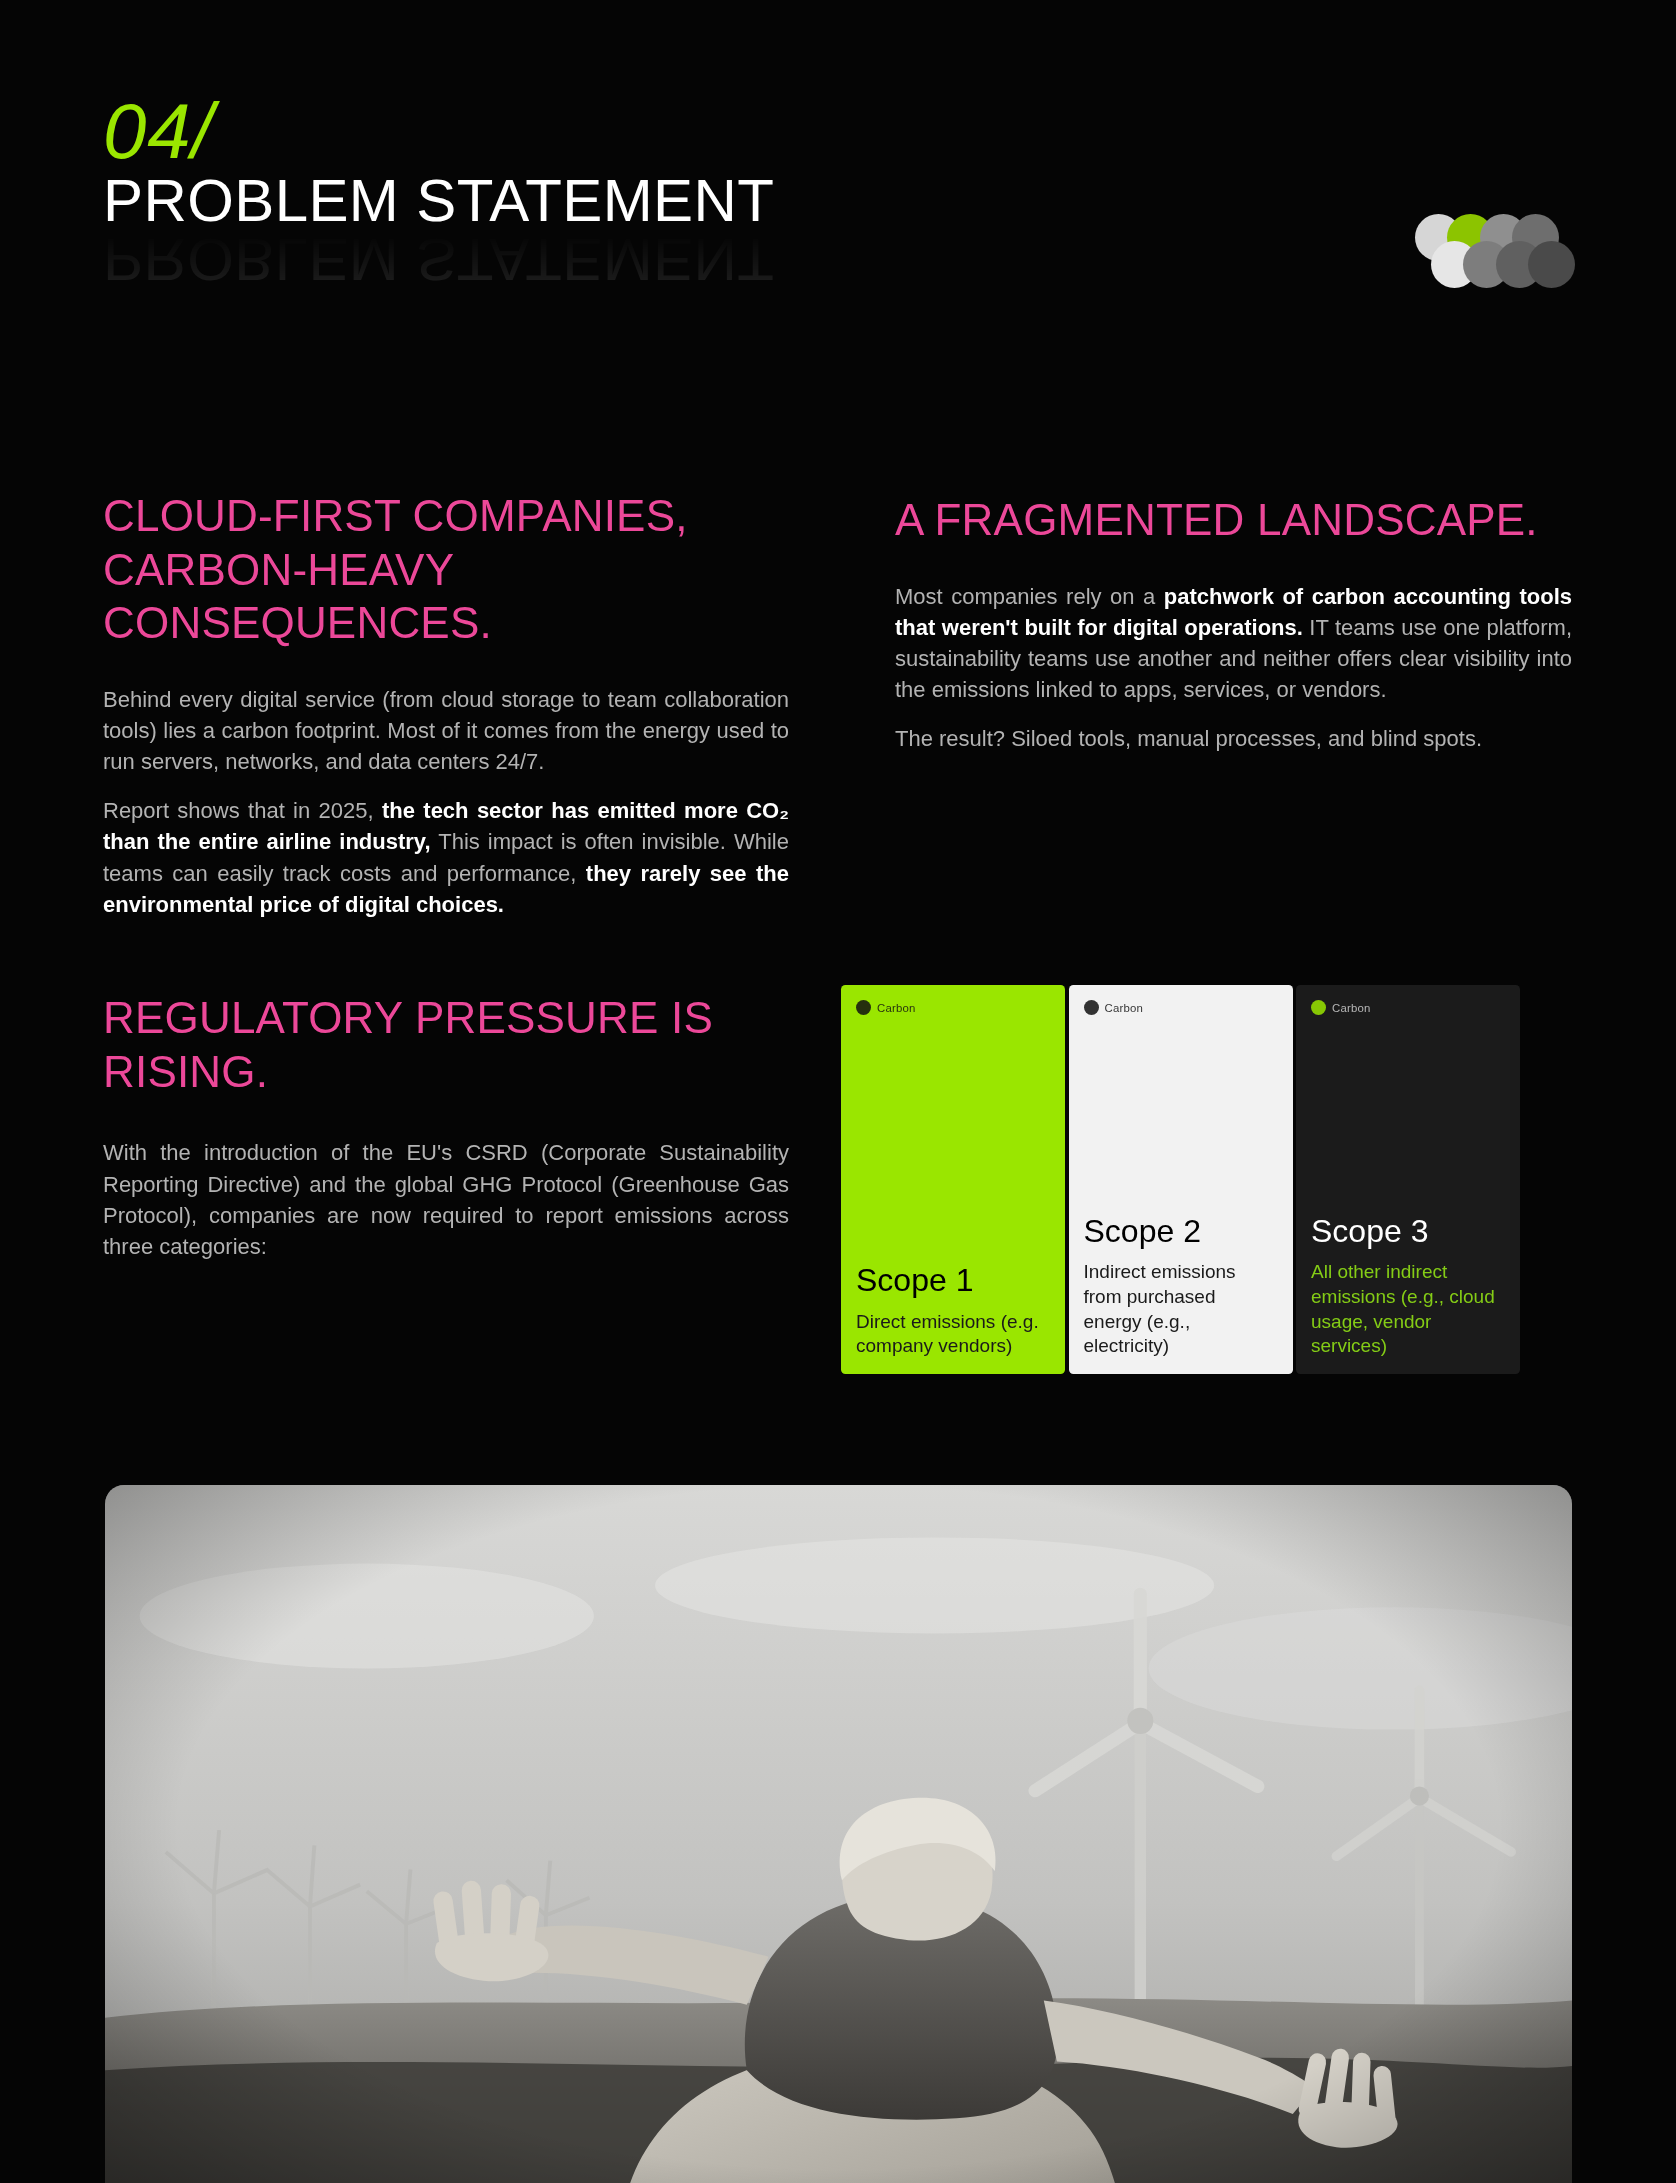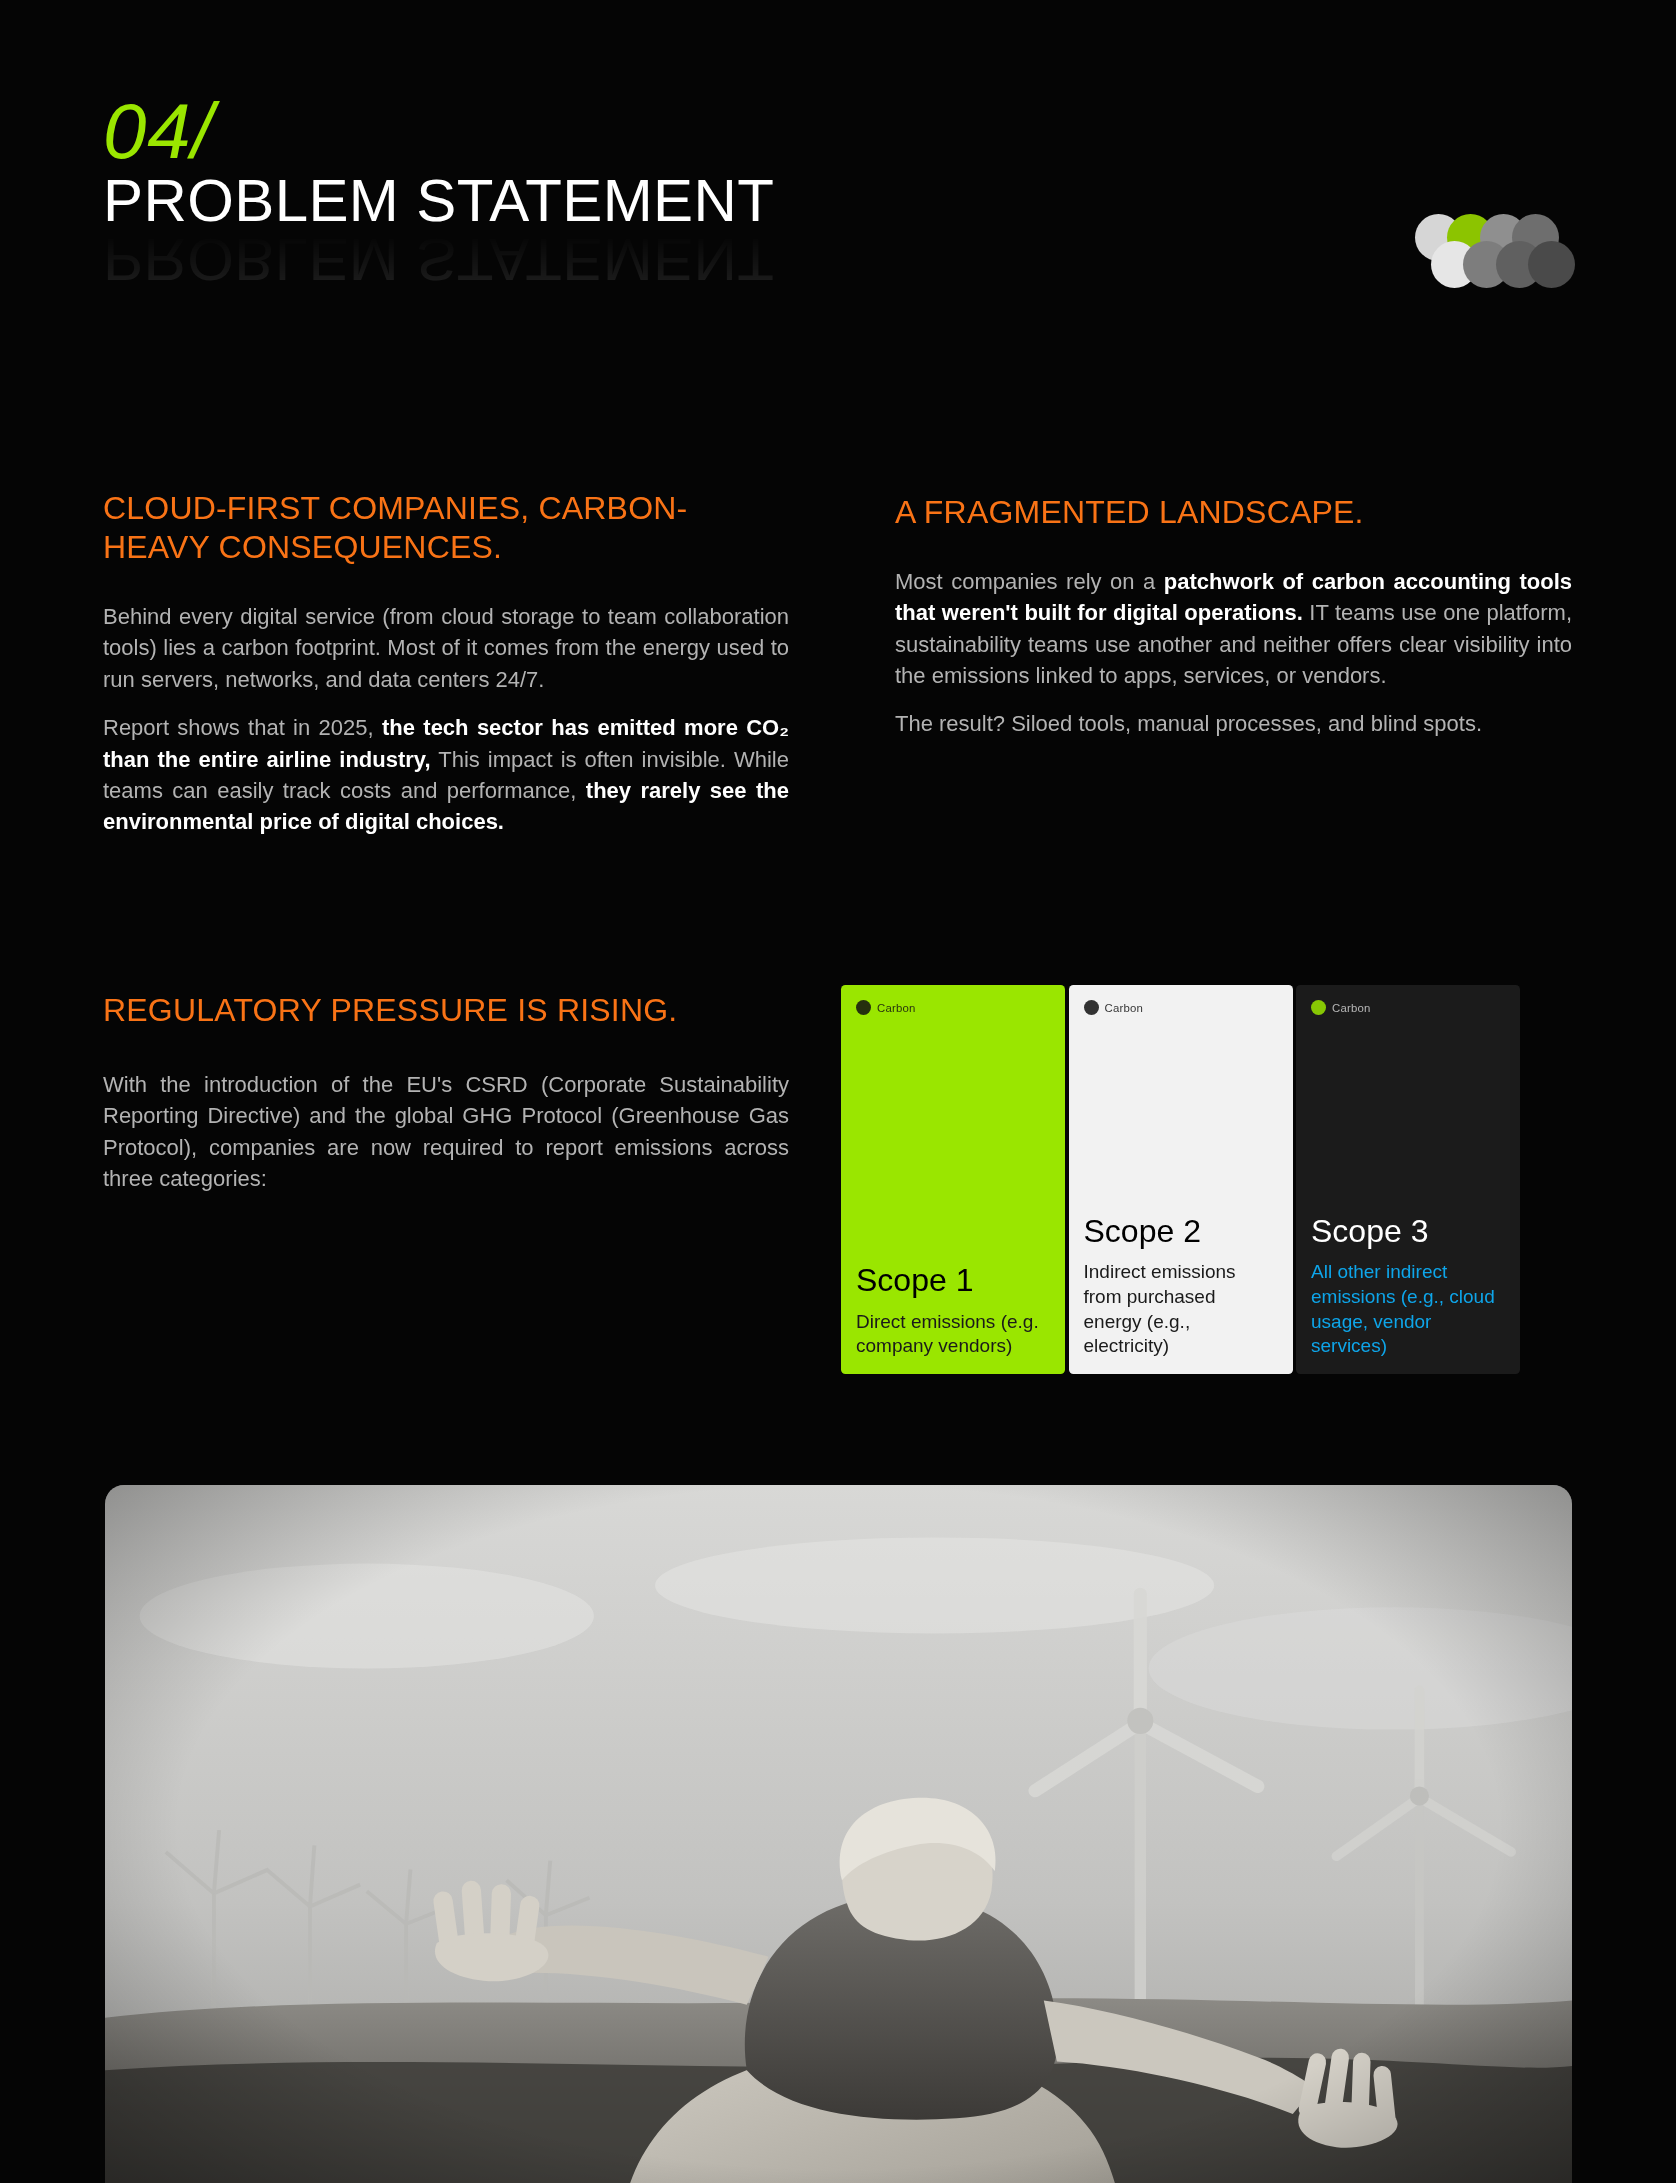--- a/index.html
+++ b/index.html
@@ -75,25 +75,25 @@
   .d5 { left: 16px;  top: 27px; background: #e6e6e6; }
   .d6 { left: 48px; top: 27px; background: #7d7d7d; }
   .d7 { left: 81px; top: 27px; background: #606060; }
   .d8 { left: 113px; top: 27px; background: #4a4a4a; }
 
   
   .col-left  { position: absolute; left: 103px;  width: 686px; }
   .col-right { position: absolute; left: 895px; width: 677px; }
 
   .block-head {
-    font-size: 32px;
+    font-size: 44px;
     line-height: 1.22;
     font-weight: 400;
     letter-spacing: 0.2px;
-    color: #f97316;
+    color: #ec4899;
   }
   .para {
     font-size: 22px;
     line-height: 1.42;
     color: #b3b3b3;
     text-align: justify;
     font-weight: 400;
   }
   .para + .para { margin-top: 17.5px; }
   .para b, .para .hl { color: #ffffff; font-weight: 700; }
@@ -155,21 +155,21 @@
     font-size: 32px;
     line-height: 1.06;
     font-weight: 400;
     margin-bottom: 11.4px;
   }
   .scope-desc {
     font-size: 19px;
     line-height: 1.3;
     font-weight: 400;
   }
-  .scope-3 .scope-desc { color: #0ea5e9; }
+  .scope-3 .scope-desc { color: #84cc16; }
   .scope-1 .scope-desc, .scope-2 .scope-desc { color: #1a1a1a; }
 
   
   .hero {
     position: absolute;
     left: 105px;
     top: 1485px;
     width: 1467px;
     height: 760px;
     border-radius: 19px;

